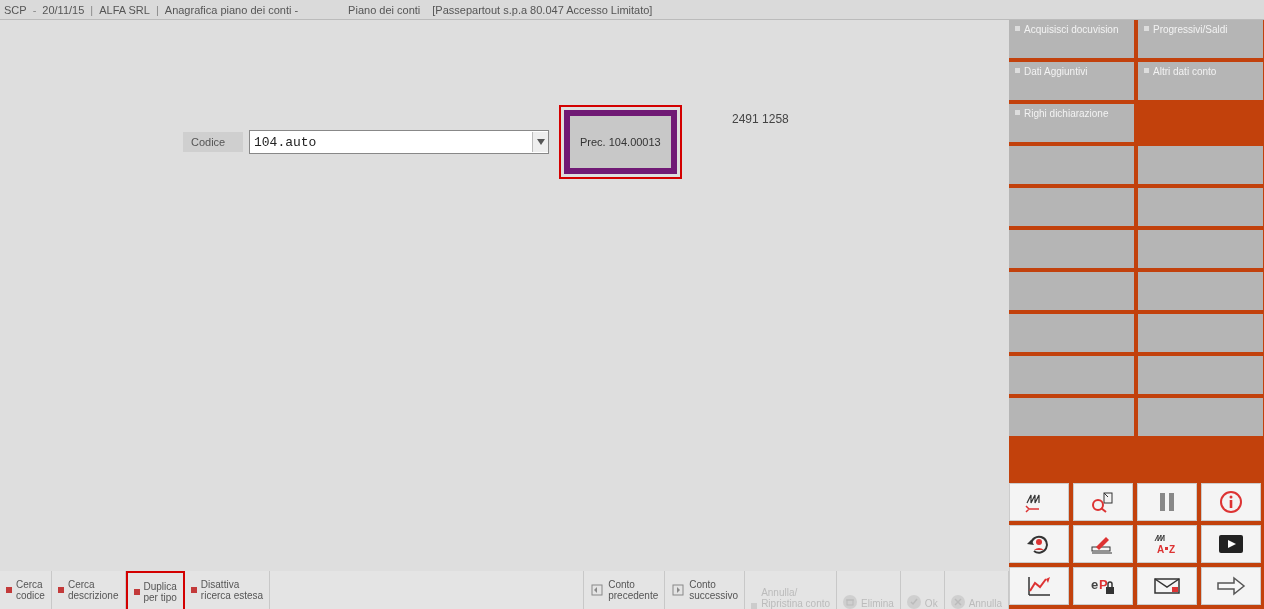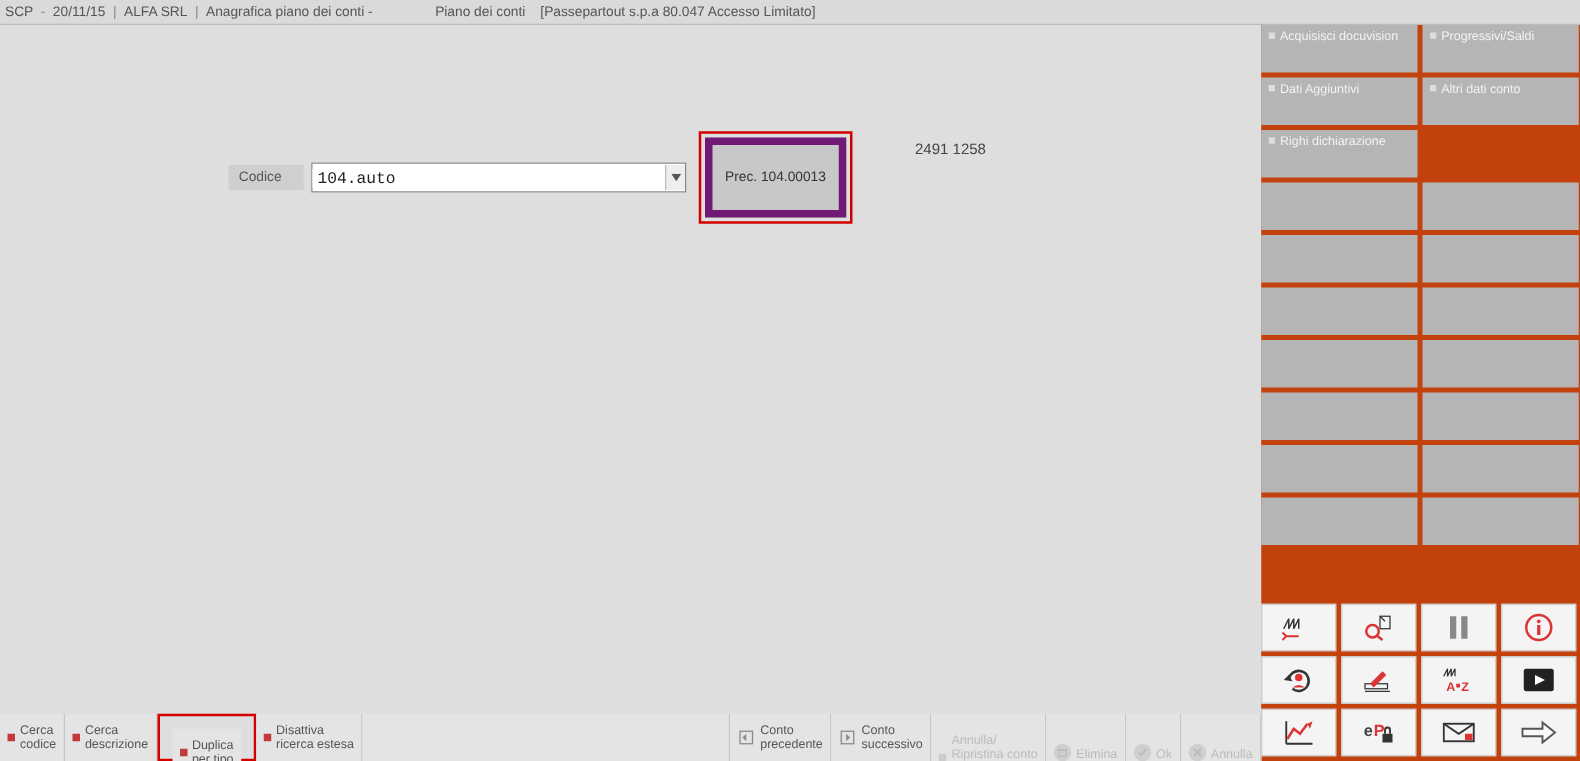--- a/index.html
+++ b/index.html
@@ -170,21 +170,21 @@
   .bb-btn.disabled .sq { background: #ccc; }
   .bb-btn .circle {
     width: 14px; height: 14px; border-radius: 7px; background: #cfcfcf;
     display: flex; align-items: center; justify-content: center;
     font-size: 9px; color: #999;
   }
   .bb-btn .lbl { line-height: 11px; }
   .bb-highlight {
     border: 2px solid #d30000;
     margin: 0;
-    padding: 10px;
+    padding: 0;
     display: flex;
   }
   .bb-spacer { flex: 1; background: #e4e4e4; border-right: 1px solid #c8c8c8;}
 
   svg { display: block; }
 </style>
 </head>
 <body>
 
 <div class="title-bar">

